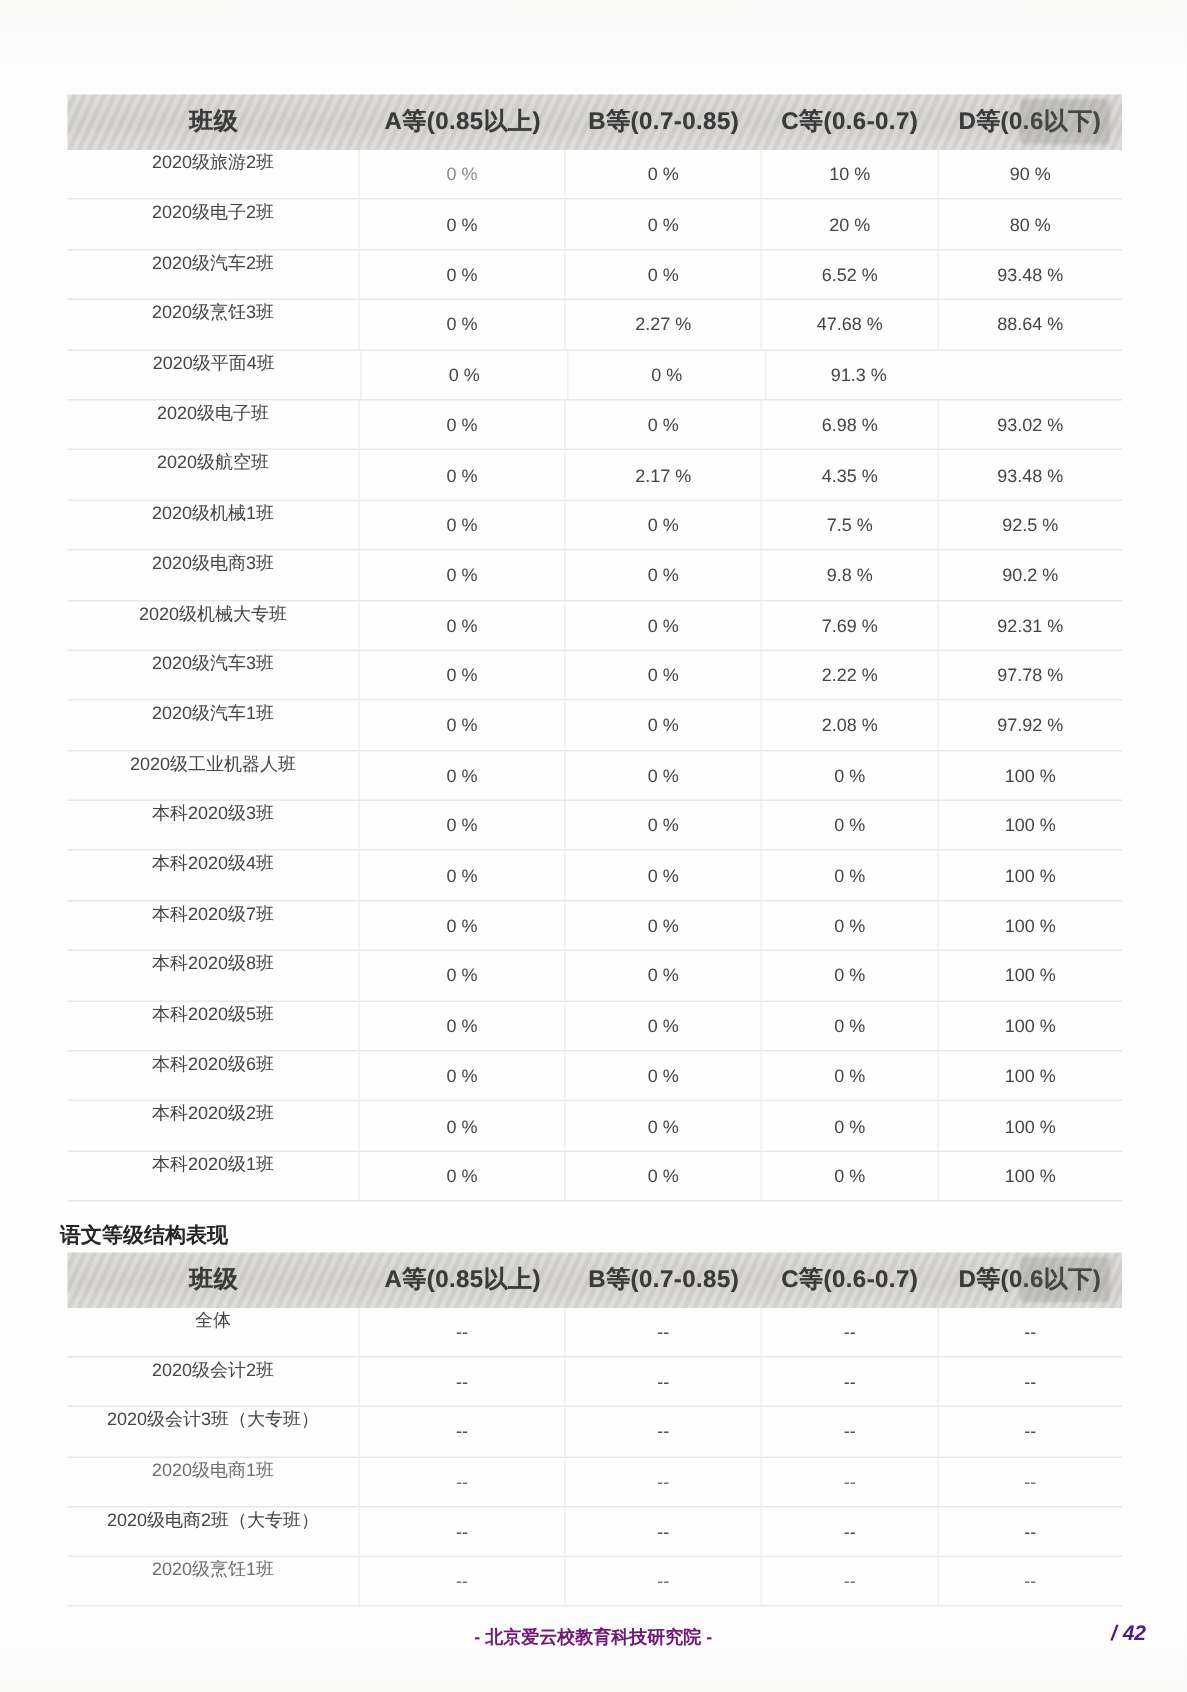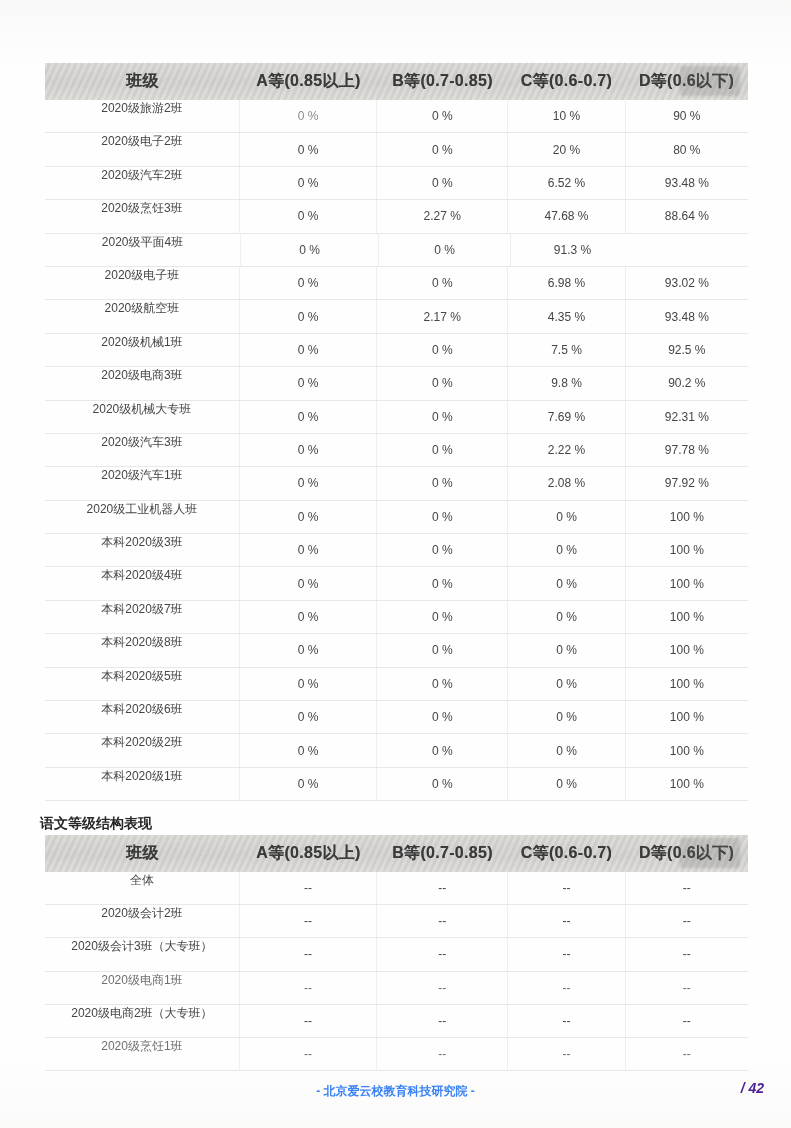--- a/index.html
+++ b/index.html
@@ -65,21 +65,21 @@
   .col3{width:117px;}
   .col4{width:123px;}
 
   .section-heading{
     position:absolute;left:40px;top:792px;
     font-size:14px;font-weight:bold;color:#262626;margin-top:23px;
   }
 
   .footer-center{
     position:absolute;top:1083px;left:0;width:100%;
-    text-align:center;font-size:12px;font-weight:bold;color:#3b82f6;
+    text-align:center;font-size:12px;font-weight:bold;color:#701a75;
   }
   .page-number{
     position:absolute;top:1080px;right:27px;
     font-size:14px;font-weight:bold;font-style:italic;color:#4c1d95;
   }
 </style>
 </head>
 <body>
 
 <div class="page">

